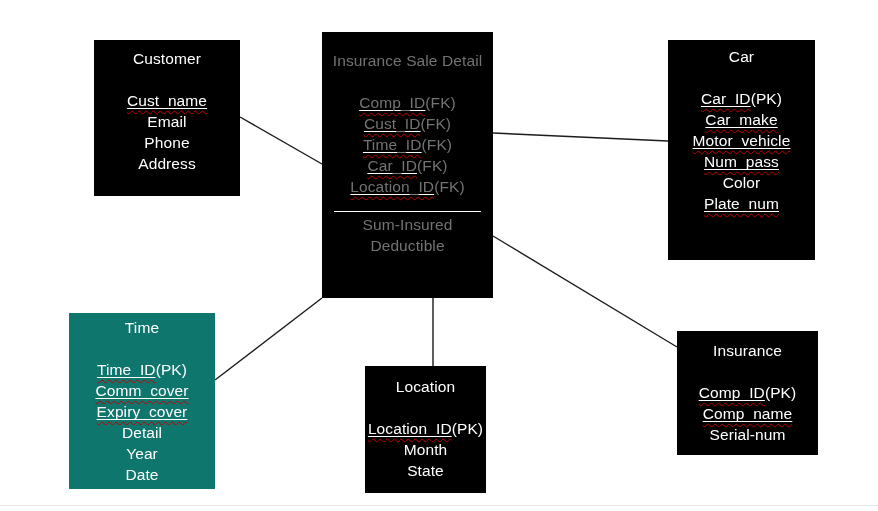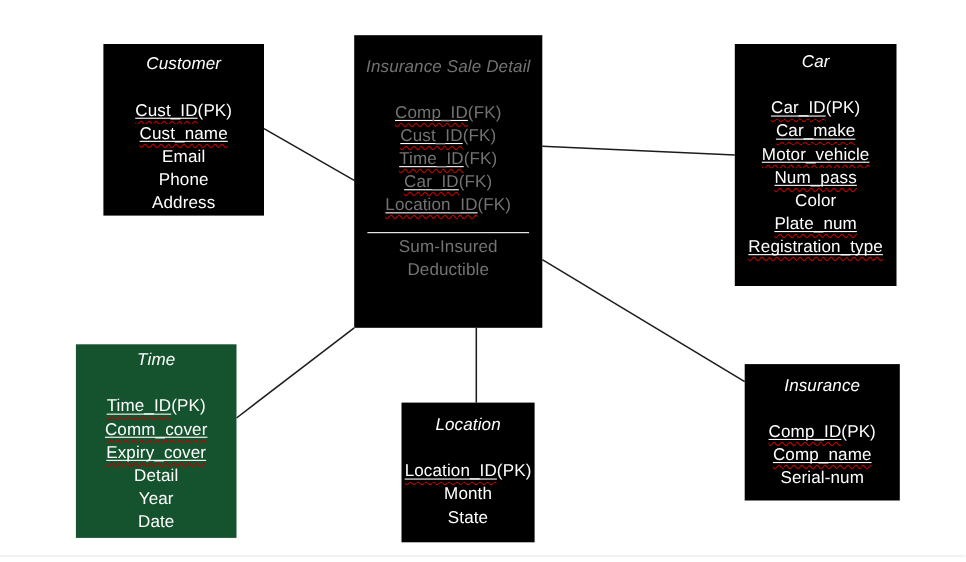--- a/index.html
+++ b/index.html
@@ -27,21 +27,20 @@
     background: #000000;
     color: #ffffff;
     text-align: center;
     font-size: 15.5px;
     line-height: 21px;
     letter-spacing: 0.1px;
   }
   .entity-title {
     margin-bottom: 21px;
     white-space: nowrap;
-    font-style: italic;
   }
   .field-row {
     white-space: nowrap;
   }
   .sq {
     text-decoration-line: underline;
     text-decoration-style: wavy;
     text-decoration-color: #c00000;
     text-decoration-thickness: 1px;
     text-underline-offset: 4px;
@@ -78,21 +77,20 @@
       <line x1="240" y1="117" x2="322" y2="164" stroke="#1c1c1c" stroke-width="1.4"></line>
       <line x1="493" y1="133" x2="668" y2="141" stroke="#1c1c1c" stroke-width="1.4"></line>
       <line x1="215" y1="380" x2="322" y2="298" stroke="#1c1c1c" stroke-width="1.4"></line>
       <line x1="433" y1="298" x2="433" y2="366" stroke="#1c1c1c" stroke-width="1.4"></line>
       <line x1="493" y1="236" x2="677" y2="347" stroke="#1c1c1c" stroke-width="1.4"></line>
     </svg>
   <div class="bottom-edge"></div>
 <div class="entity" style="left: 94px; top: 40px; width: 146px; height: 156px; padding-top: 8px; background: rgb(0, 0, 0); color: rgb(255, 255, 255);">
       <div class="entity-title">Customer</div>
       <div>
-        <div class="field-row"><span class="sq"><span class="ul">Cust_ID</span></span><span>(PK)</span></div>
         <div class="field-row"><span class="sq"><span class="ul">Cust_name</span></span></div>
         <div class="field-row"><span>Email</span></div>
         <div class="field-row"><span>Phone</span></div>
         <div class="field-row"><span>Address</span></div>
       </div>
     </div>
     <div class="entity" style="left: 322px; top: 32px; width: 171px; height: 266px; padding-top: 18px; background: rgb(0, 0, 0); color: #737373;">
       <div class="entity-title">Insurance Sale Detail</div>
       <div>
         <div class="field-row"><span class="sq"><span class="ul">Comp_ID</span></span><span>(FK)</span></div>
@@ -107,24 +105,23 @@
     </div>
     <div class="entity" style="left: 668px; top: 40px; width: 147px; height: 220px; padding-top: 6px; background: rgb(0, 0, 0); color: rgb(255, 255, 255);">
       <div class="entity-title">Car</div>
       <div>
         <div class="field-row"><span class="sq"><span class="ul">Car_ID</span></span><span>(PK)</span></div>
         <div class="field-row"><span class="sq"><span class="ul">Car_make</span></span></div>
         <div class="field-row"><span class="sq"><span class="ul">Motor_vehicle</span></span></div>
         <div class="field-row"><span class="sq"><span class="ul">Num_pass</span></span></div>
         <div class="field-row"><span>Color</span></div>
         <div class="field-row"><span class="sq"><span class="ul">Plate_num</span></span></div>
-        <div class="field-row"><span class="sq"><span class="ul">Registration_type</span></span></div>
       </div>
     </div>
-    <div class="entity" style="left: 69px; top: 313px; width: 146px; height: 176px; padding-top: 4px; background: #14532d; color: rgb(255, 255, 255);">
+    <div class="entity" style="left: 69px; top: 313px; width: 146px; height: 176px; padding-top: 4px; background: #0f766e; color: rgb(255, 255, 255);">
       <div class="entity-title">Time</div>
       <div>
         <div class="field-row"><span class="sq"><span class="ul">Time_ID</span></span><span>(PK)</span></div>
         <div class="field-row"><span class="sq"><span class="ul">Comm_cover</span></span></div>
         <div class="field-row"><span class="sq"><span class="ul">Expiry_cover</span></span></div>
         <div class="field-row"><span>Detail</span></div>
         <div class="field-row"><span>Year</span></div>
         <div class="field-row"><span>Date</span></div>
       </div>
     </div>

